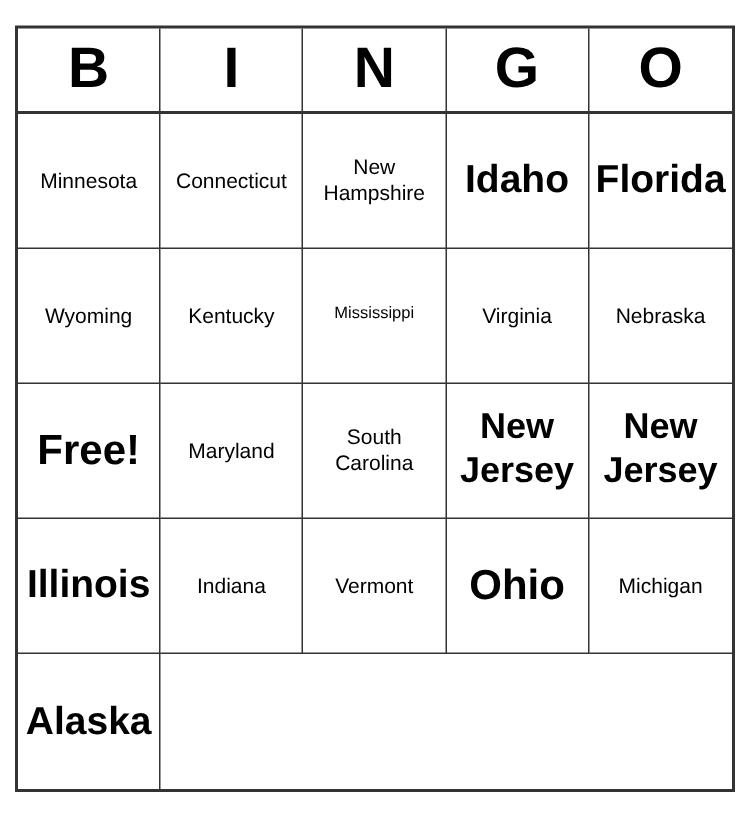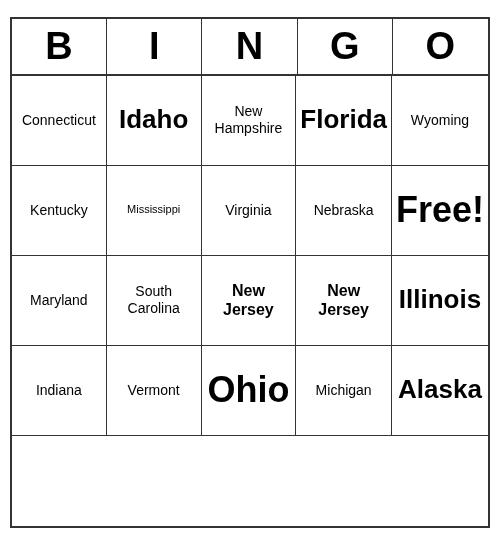--- a/index.html
+++ b/index.html
@@ -51,46 +51,47 @@
       border-right: none;
     }
     .bingo-cell:nth-child(n+21) {
       border-bottom: none;
     }
     .bingo-cell.large {
       font-size: 26px;
       font-weight: bold;
     }
     .bingo-cell.xlarge {
-      font-size: 36px;
+      font-size: 28px;
       font-weight: bold;
     }
     .bingo-cell.medium {
-      font-size: 16px;
+      font-size: 24px;
       font-weight: bold;
     }
     .bingo-cell.small {
       font-size: 11px;
     }
   </style>
 </head>
 <body>
 
 <div class="bingo-card">
   <div class="bingo-header">
   <div class="bingo-header-cell">B</div>
       <div class="bingo-header-cell">I</div>
       <div class="bingo-header-cell">N</div>
       <div class="bingo-header-cell">G</div>
       <div class="bingo-header-cell">O</div>
     </div>
   <div class="bingo-grid">
+  <div class="bingo-cell">Minnesota</div>
       <div class="bingo-cell">Connecticut</div>
+      <div class="bingo-cell">New Hampshire</div>
       <div class="bingo-cell large">Idaho</div>
-      <div class="bingo-cell">New Hampshire</div>
       <div class="bingo-cell large">Florida</div>
       <div class="bingo-cell">Wyoming</div>
       <div class="bingo-cell">Kentucky</div>
       <div class="bingo-cell small">Mississippi</div>
       <div class="bingo-cell">Virginia</div>
       <div class="bingo-cell">Nebraska</div>
       <div class="bingo-cell xlarge">Free!</div>
       <div class="bingo-cell">Maryland</div>
       <div class="bingo-cell">South Carolina</div>
       <div class="bingo-cell medium">New Jersey</div>

